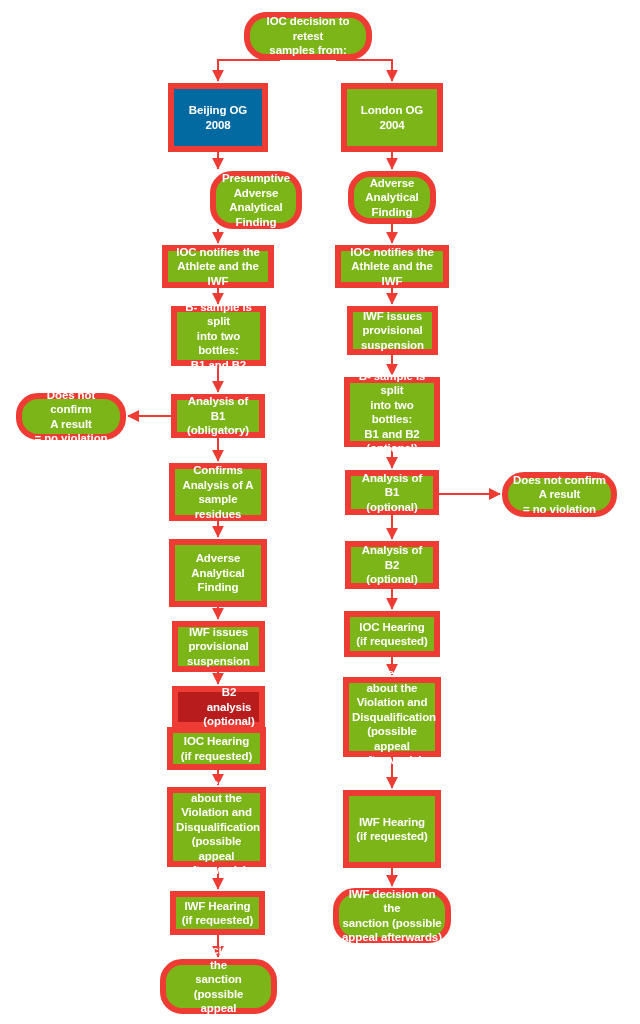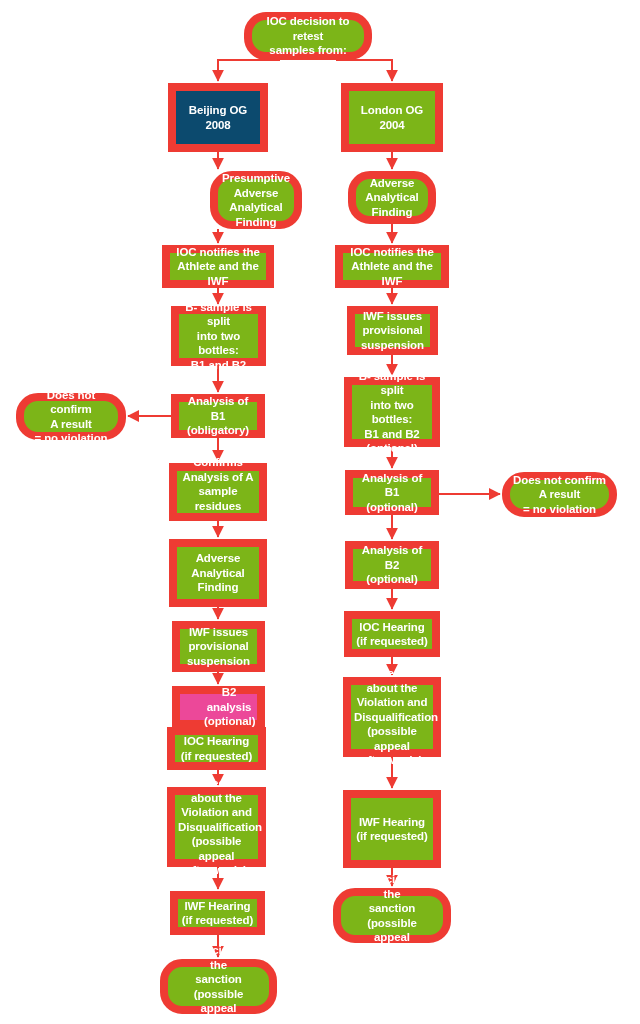--- a/index.html
+++ b/index.html
@@ -24,21 +24,21 @@
     position: absolute;
     left: 0; top: 0;
     width: 640px;
     height: 1024px;
     pointer-events: none;
   }
   .node {
     position: absolute;
     box-sizing: border-box;
     background: #7CB518;
-    border: 8px solid #737373;
+    border: 6px solid #737373;
     color: #FFFFFF;
     font-family: "Liberation Sans", sans-serif;
     font-weight: bold;
     font-size: 11.5px;
     line-height: 14.5px;
     letter-spacing: -0.1px;
     display: flex;
     align-items: center;
     justify-content: center;
     text-align: center;
@@ -89,46 +89,46 @@
         <polyline points="392,515 392,539" fill="none" stroke="#EE3B33" stroke-width="2" marker-end="url(#arrowhead)"></polyline>
         <polyline points="392,589 392,609" fill="none" stroke="#EE3B33" stroke-width="2" marker-end="url(#arrowhead)"></polyline>
         <polyline points="392,657 392,675" fill="none" stroke="#EE3B33" stroke-width="2" marker-end="url(#arrowhead)"></polyline>
         <polyline points="392,757 392,788" fill="none" stroke="#EE3B33" stroke-width="2" marker-end="url(#arrowhead)"></polyline>
         <polyline points="392,868 392,886" fill="none" stroke="#EE3B33" stroke-width="2" marker-end="url(#arrowhead)"></polyline>
       </g>
   </svg>
   <div id="node-layer">
       <div class="node rounded" style="left: 244px; top: 12px; width: 128px; height: 48px; background: rgb(124, 181, 24); border-color: rgb(238, 59, 51); color: rgb(255, 255, 255);"><span class="label">IOC decision to retest
 samples from:</span></div>
-      <div class="node" style="left: 168px; top: 83px; width: 100px; height: 69px; background: #0c4a6e; border-color: rgb(238, 59, 51); color: rgb(255, 255, 255);"><span class="label">Beijing OG 2008</span></div>
+      <div class="node" style="left: 168px; top: 83px; width: 100px; height: 69px; background: #0369a1; border-color: rgb(238, 59, 51); color: rgb(255, 255, 255);"><span class="label">Beijing OG 2008</span></div>
       <div class="node" style="left: 341px; top: 83px; width: 102px; height: 69px; background: rgb(124, 181, 24); border-color: rgb(238, 59, 51); color: rgb(255, 255, 255);"><span class="label">London OG 2004</span></div>
       <div class="node rounded" style="left: 173px; top: 171px; width: 92px; height: 58px; background: rgb(124, 181, 24); border-color: rgb(238, 59, 51); color: rgb(255, 255, 255); margin-left: 37px;"><span class="label">Presumptive
 Adverse
 Analytical
 Finding</span></div>
       <div class="node" style="left: 162px; top: 245px; width: 112px; height: 43px; background: rgb(124, 181, 24); border-color: rgb(238, 59, 51); color: rgb(255, 255, 255);"><span class="label">IOC notifies the
 Athlete and the IWF</span></div>
       <div class="node" style="left: 171px; top: 306px; width: 95px; height: 60px; background: rgb(124, 181, 24); border-color: rgb(238, 59, 51); color: rgb(255, 255, 255);"><span class="label">B- sample is split
 into two bottles:
 B1 and B2</span></div>
       <div class="node" style="left: 171px; top: 394px; width: 94px; height: 44px; background: rgb(124, 181, 24); border-color: rgb(238, 59, 51); color: rgb(255, 255, 255);"><span class="label">Analysis of B1
 (obligatory)</span></div>
       <div class="node rounded" style="left: 16px; top: 393px; width: 110px; height: 47px; background: rgb(124, 181, 24); border-color: rgb(238, 59, 51); color: rgb(255, 255, 255);"><span class="label">Does not confirm
 A result
 = no violation</span></div>
-      <div class="node" style="left: 169px; top: 463px; width: 98px; height: 58px; background: rgb(124, 181, 24); border-color: rgb(238, 59, 51); color: rgb(255, 255, 255); align-items: flex-end;"><span class="label">Confirms
+      <div class="node" style="left: 169px; top: 463px; width: 98px; height: 58px; background: rgb(124, 181, 24); border-color: rgb(238, 59, 51); color: rgb(255, 255, 255);"><span class="label">Confirms
 Analysis of A
 sample residues</span></div>
       <div class="node" style="left: 169px; top: 539px; width: 98px; height: 68px; background: rgb(124, 181, 24); border-color: rgb(238, 59, 51); color: rgb(255, 255, 255);"><span class="label">Adverse
 Analytical
 Finding</span></div>
       <div class="node" style="left: 172px; top: 621px; width: 93px; height: 51px; background: rgb(124, 181, 24); border-color: rgb(238, 59, 51); color: rgb(255, 255, 255);"><span class="label">IWF issues
 provisional
 suspension</span></div>
-      <div class="node" style="left: 172px; top: 686px; width: 93px; height: 42px; background: #ec4899; border-color: rgb(238, 59, 51); color: rgb(255, 255, 255); padding-left: 24px;"><span class="label">B2 analysis
+      <div class="node" style="left: 172px; top: 686px; width: 93px; height: 42px; background: #b91c1c; border-color: rgb(238, 59, 51); color: rgb(255, 255, 255); padding-left: 24px;"><span class="label">B2 analysis
 (optional)</span></div>
       <div class="node" style="left: 167px; top: 727px; width: 99px; height: 43px; background: rgb(124, 181, 24); border-color: rgb(238, 59, 51); color: rgb(255, 255, 255);"><span class="label">IOC Hearing
 (if requested)</span></div>
       <div class="node" style="left: 167px; top: 787px; width: 99px; height: 80px; background: rgb(124, 181, 24); border-color: rgb(238, 59, 51); color: rgb(255, 255, 255);"><span class="label">IOC decision
 about the
 Violation and
 Disqualification
 (possible appeal
 afterwards)</span></div>
       <div class="node" style="left: 170px; top: 891px; width: 95px; height: 44px; background: rgb(124, 181, 24); border-color: rgb(238, 59, 51); color: rgb(255, 255, 255);"><span class="label">IWF Hearing

